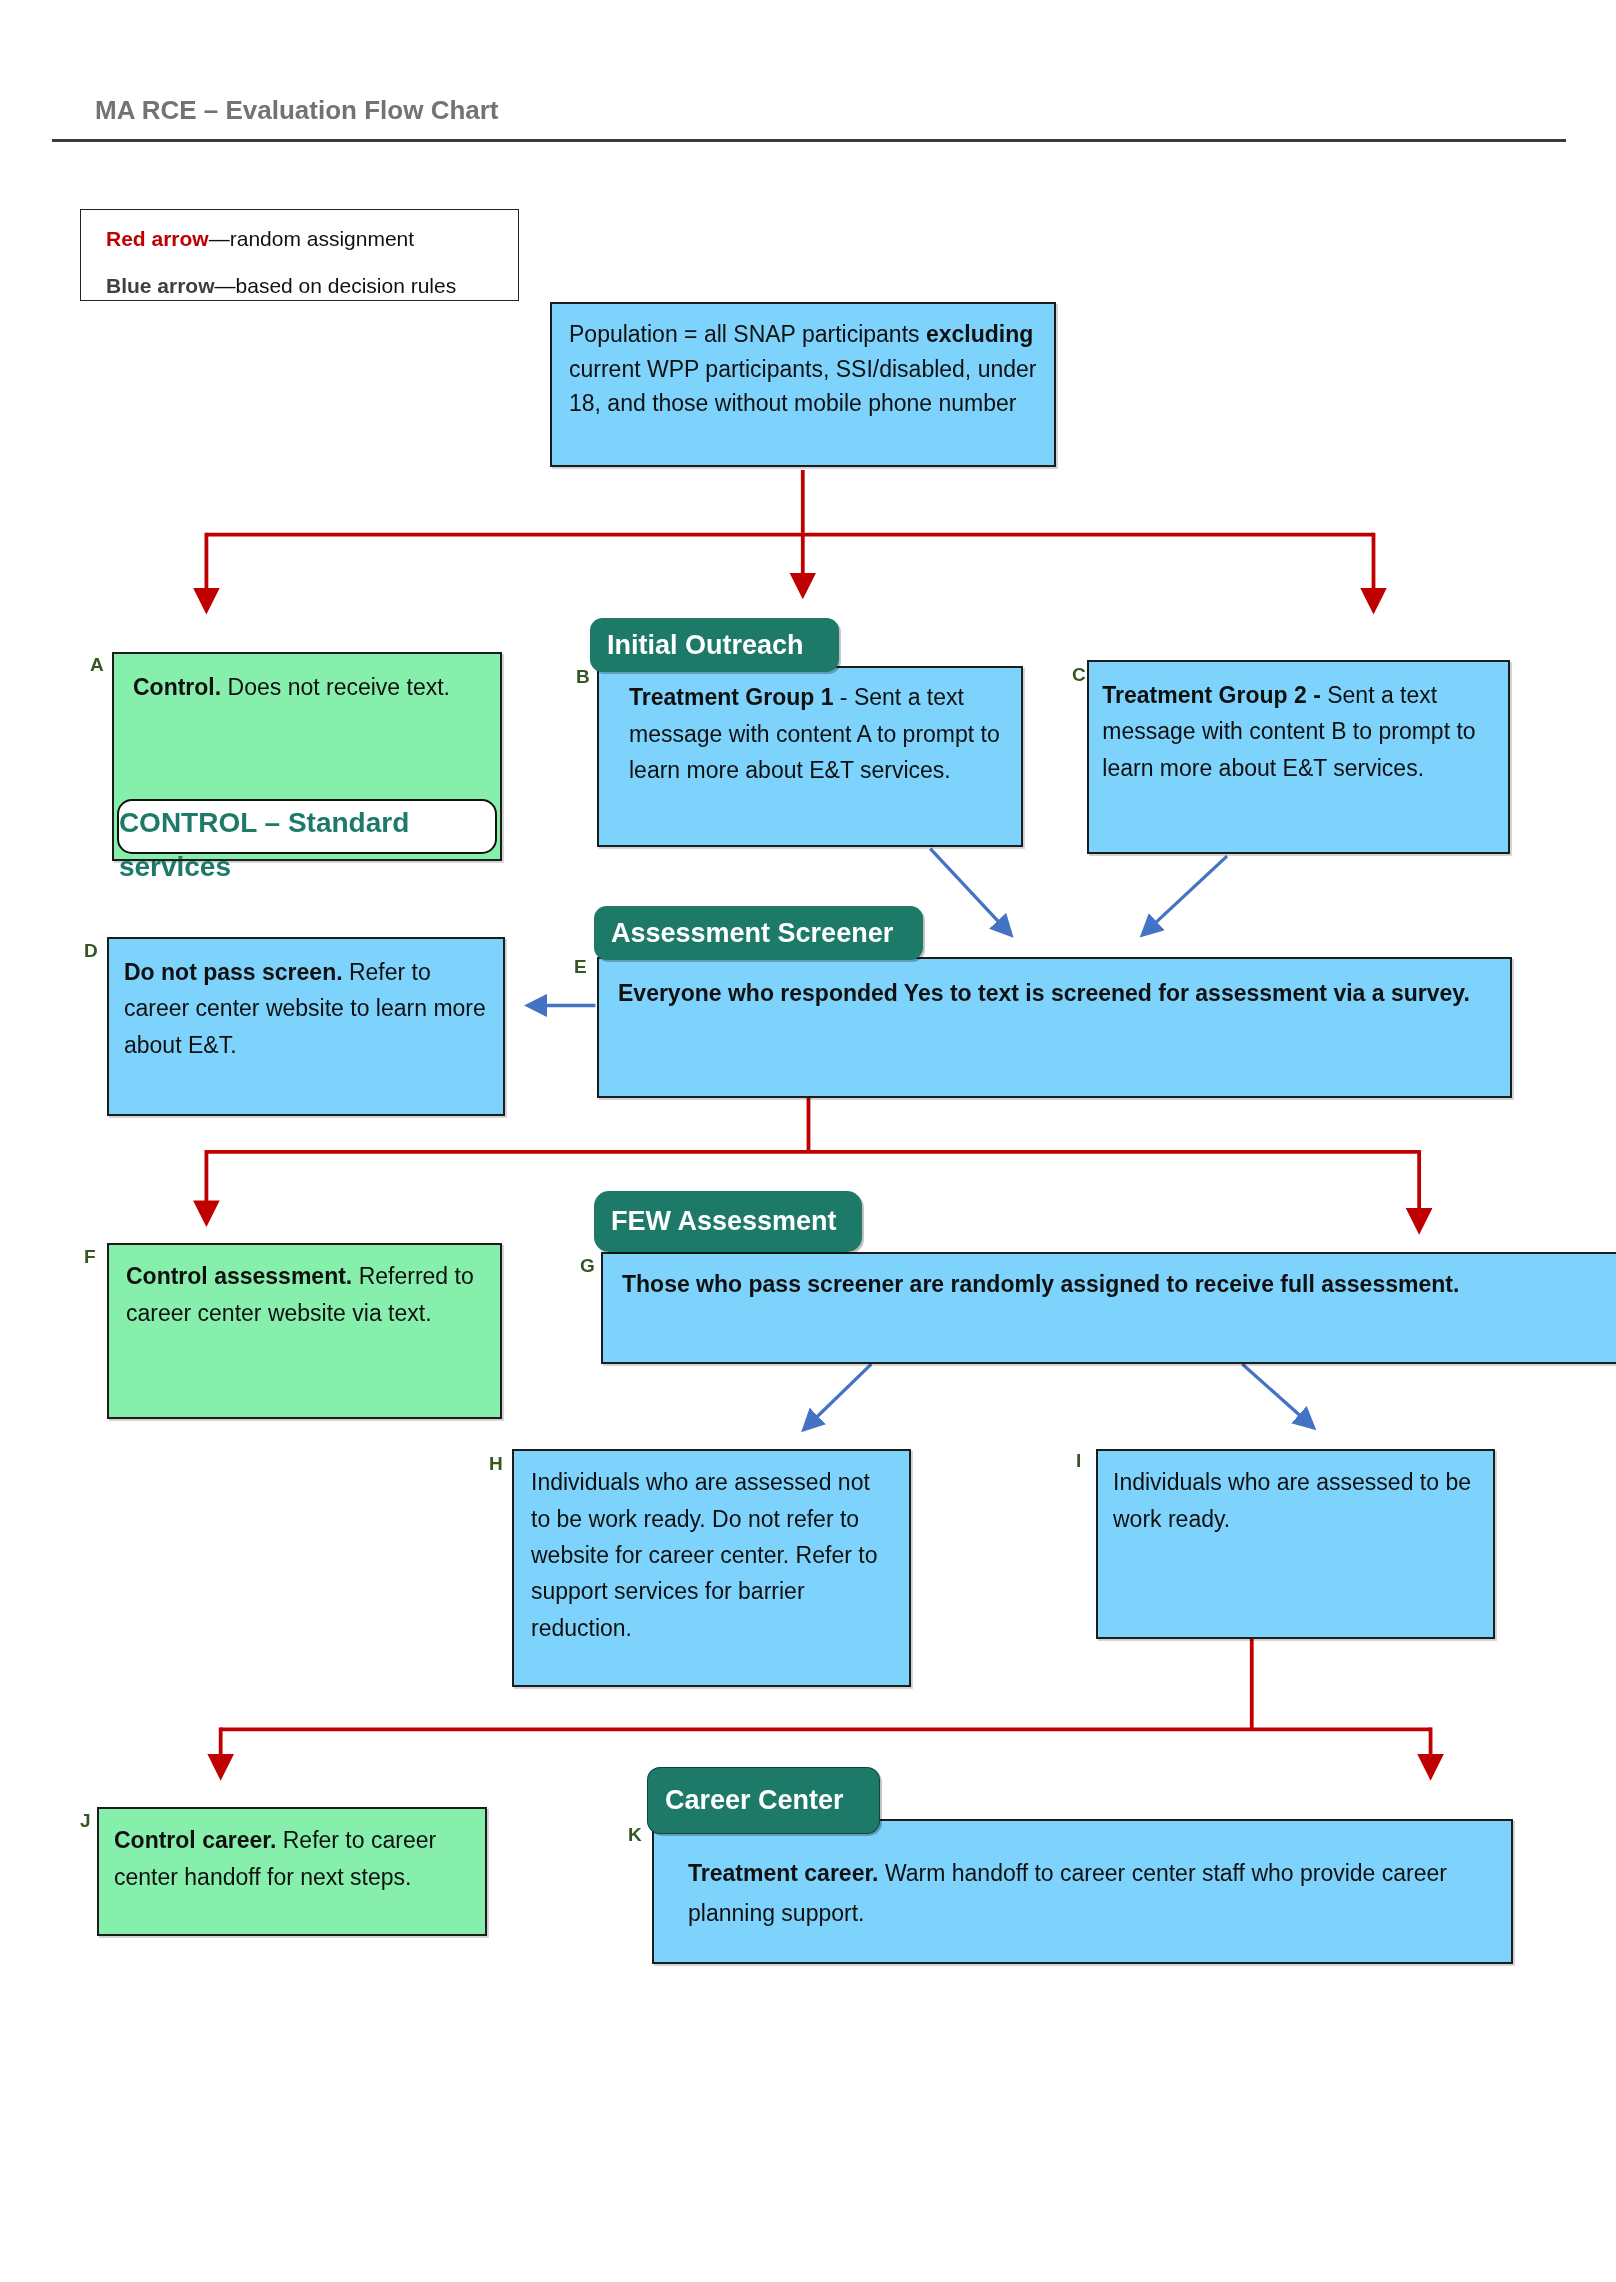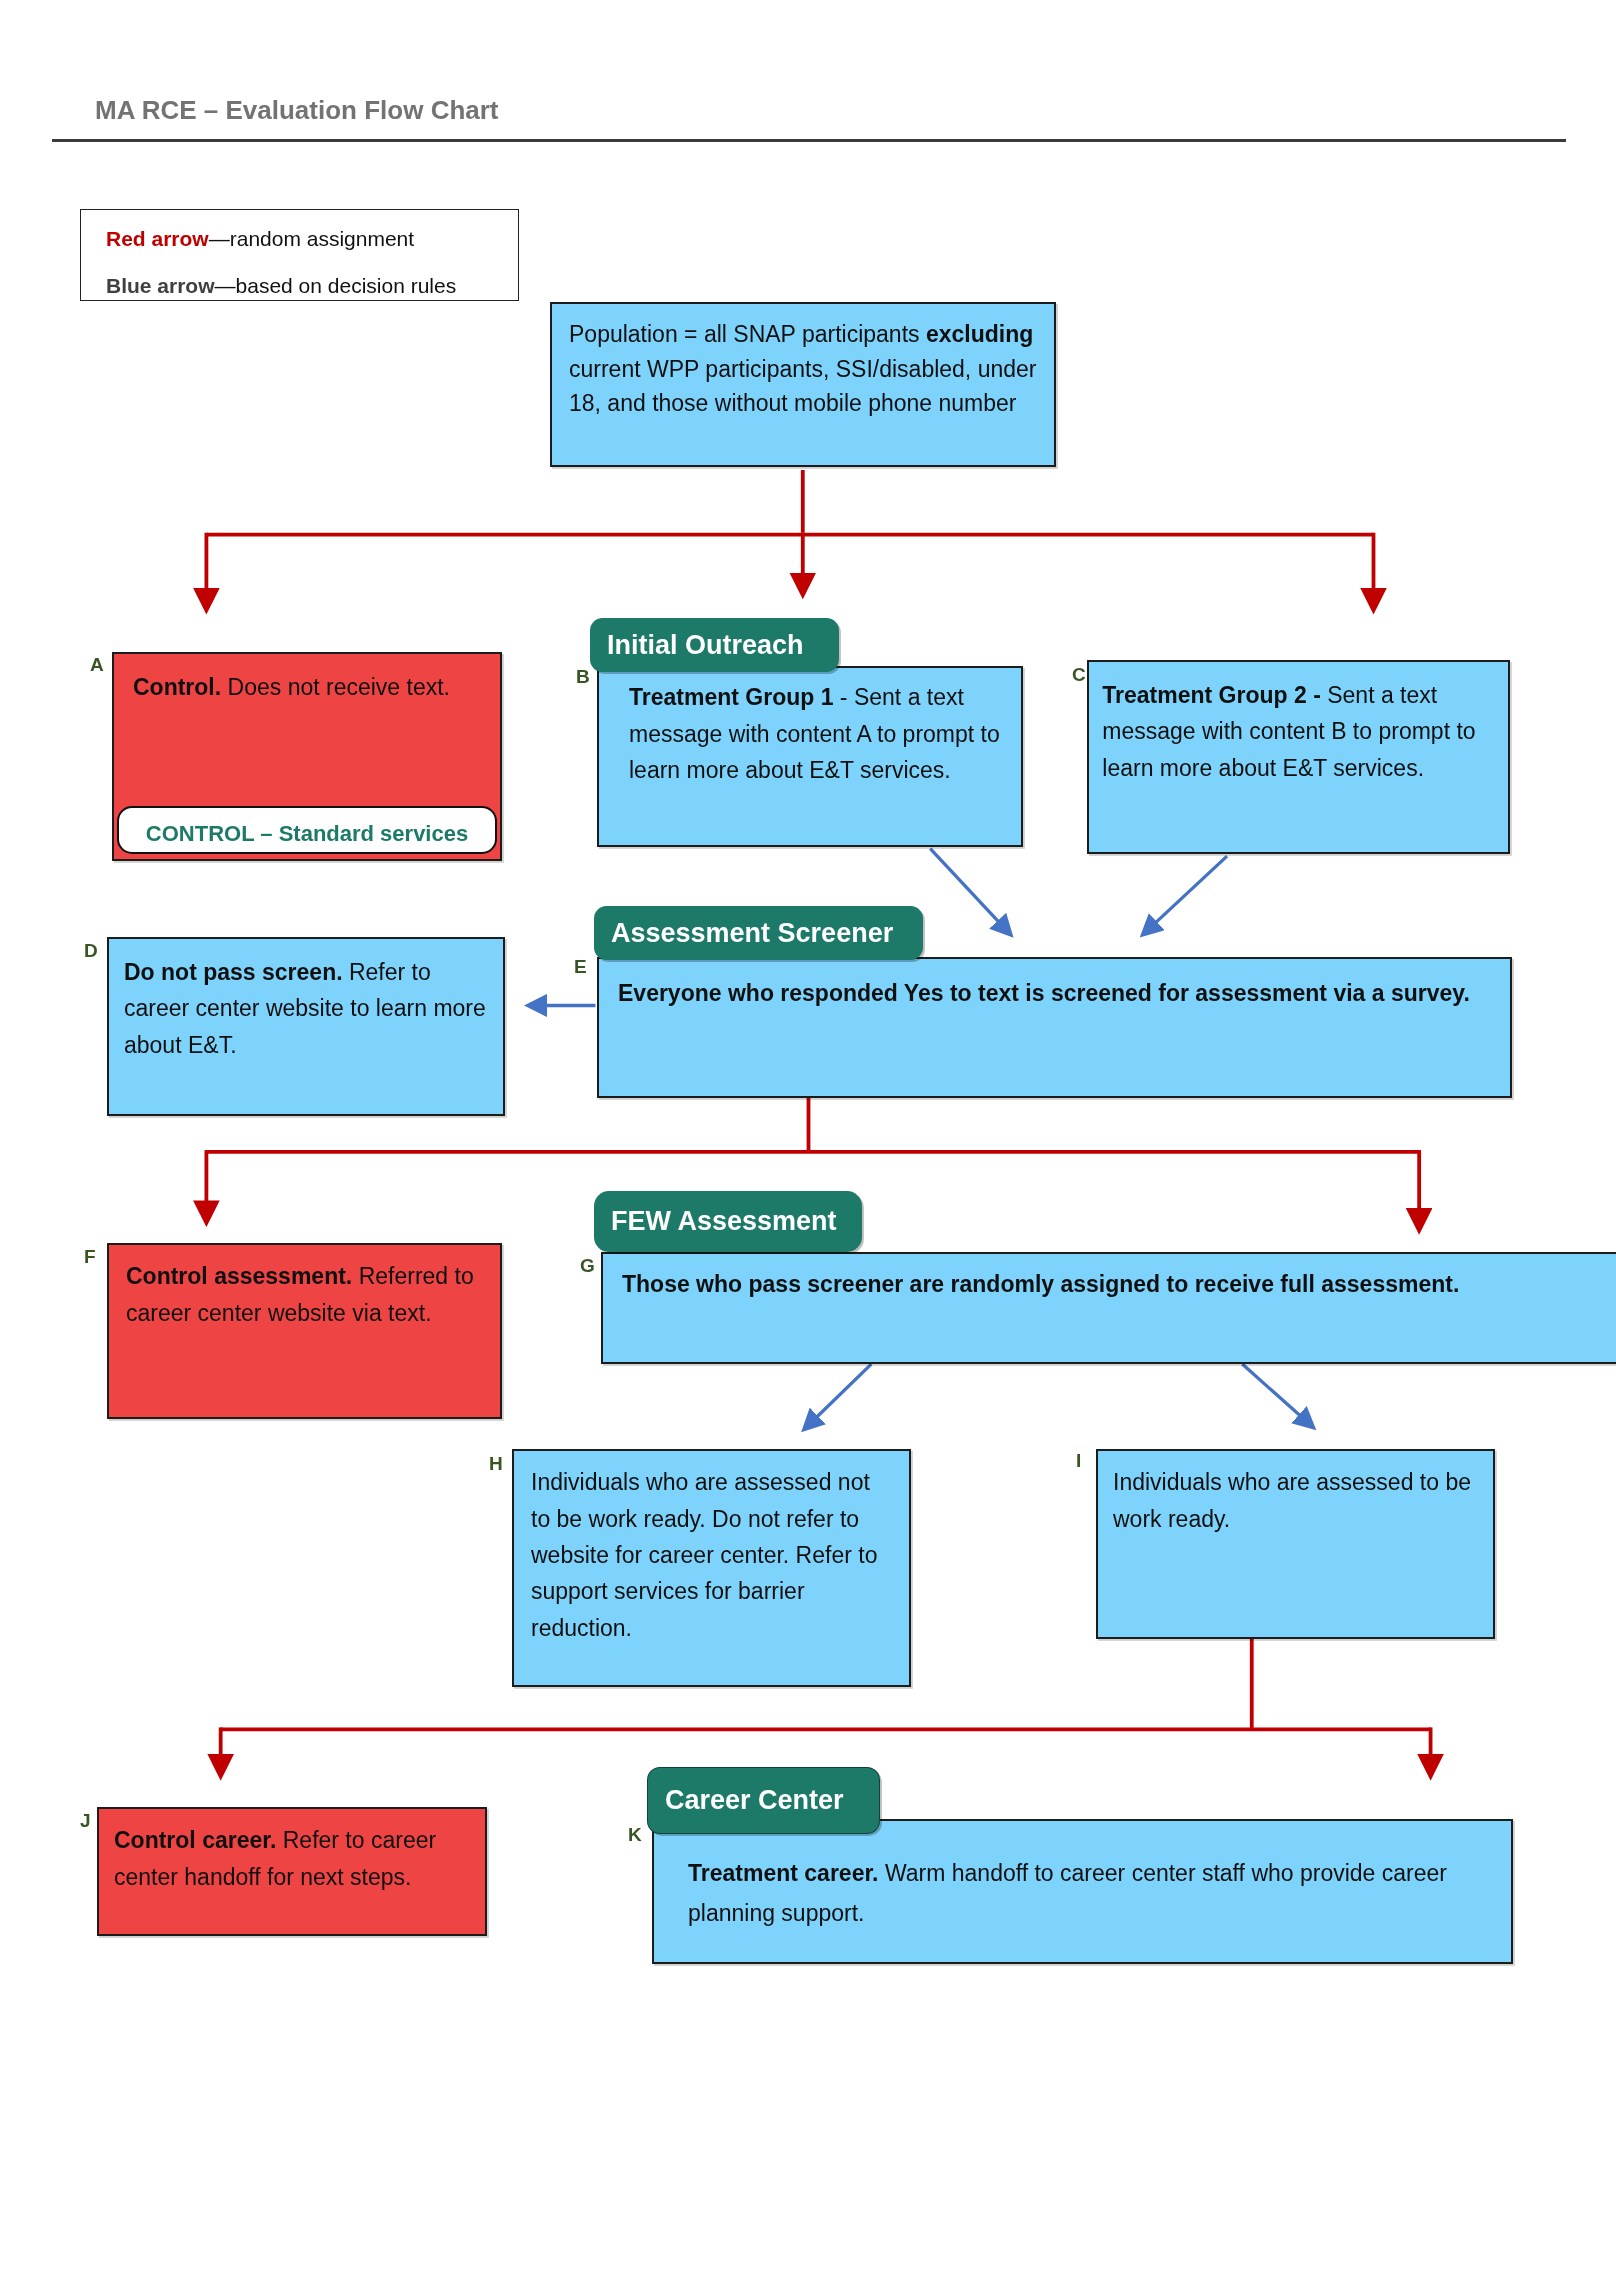--- a/index.html
+++ b/index.html
@@ -21,34 +21,34 @@
   }
   .legend .row{margin-bottom:23px;}
   .b{font-weight:bold;}
   .red-t{color:#C00000;font-weight:bold;}
   .blue-t{color:#404040;font-weight:bold;}
   .box{
     position:absolute;background:#7dd3fc;border:2.9px solid #1c1c1c;box-sizing:border-box;
     font-size:23px;line-height:1.58;color:#101010;z-index:2;
     box-shadow:1.9px 1.9px 0 rgba(0,0,0,0.18);
   }
-  .gray{background:#ef4444;}
+  .gray{background:#86efac;}
   .stage{
     position:absolute;background:#1d7a69;color:#ffffff;font-weight:bold;font-size:27px;
     border-radius:12.4px;display:flex;align-items:center;padding:0 17px;z-index:3;
     box-sizing:border-box;box-shadow:1.9px 1.9px 0 rgba(0,0,0,0.25);
   }
   .lbl{
     position:absolute;font-weight:bold;font-size:19px;color:#375623;z-index:4;
   }
   .pill{
-    position:absolute;left:2.9px;right:2.9px;bottom:4.8px;height:48px;border:2.9px solid #111;
+    position:absolute;left:2.9px;right:2.9px;bottom:4.8px;height:55px;border:2.9px solid #111;
     border-radius:15px;background:#ffffff;box-sizing:border-box;
-    display:flex;align-items:flex-end;justify-content:center;
-    color:#1d7a69;font-weight:bold;font-size:22px;
+    display:flex;align-items:flex-start;justify-content:center;
+    color:#1d7a69;font-weight:bold;font-size:28px;
   }
   svg.connectors{position:absolute;left:0;top:0;z-index:1;}
   .pop{padding:13.3px 17px;line-height:1.5;}
 </style>
 </head>
 <body>
 
 <svg class="connectors" width="1617" height="2283" viewBox="0 0 1700 2400">
   <defs>
     <marker id="ra" markerWidth="7" markerHeight="7" refX="5.5" refY="3.5" orient="auto">

